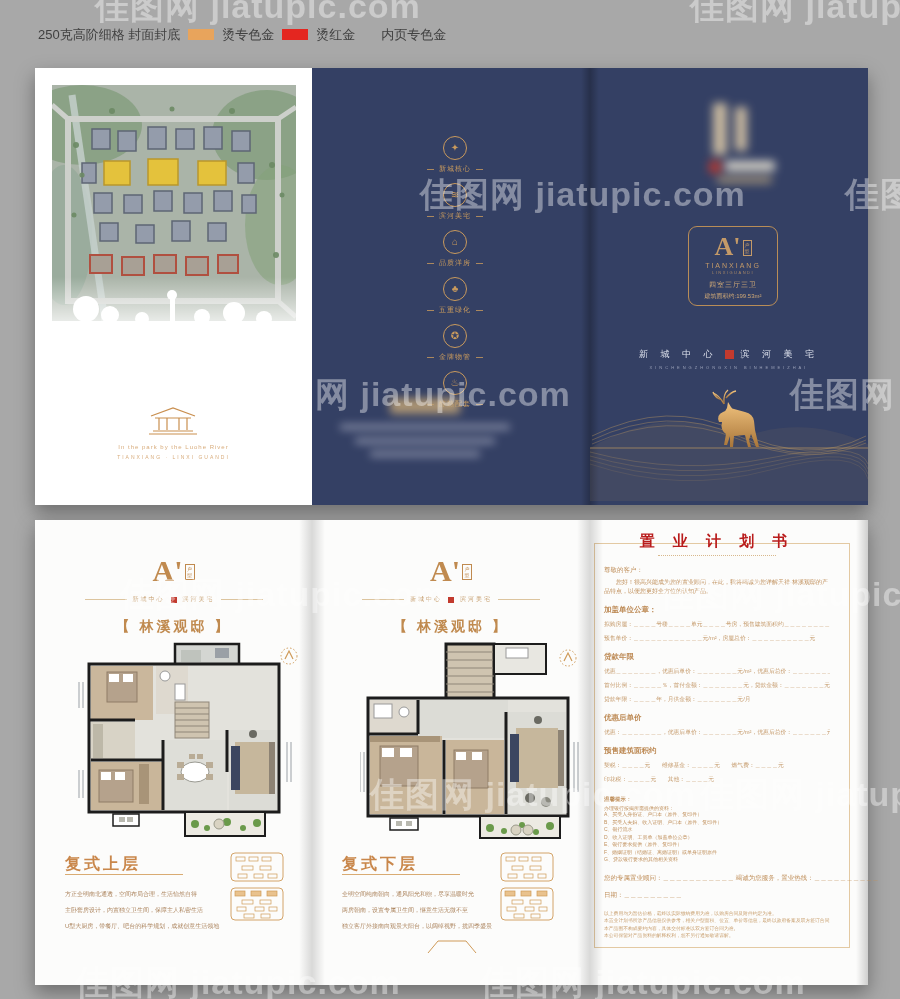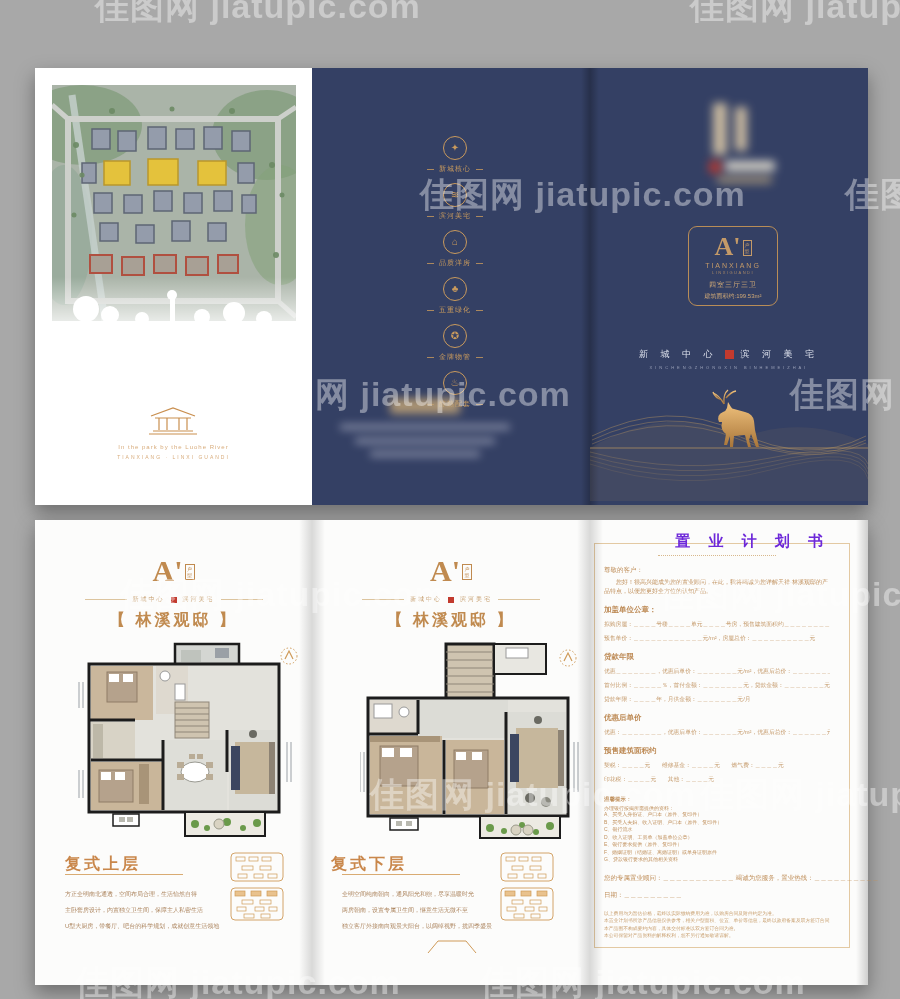--- a/index.html
+++ b/index.html
@@ -76,34 +76,34 @@
       background:linear-gradient(90deg,rgba(0,0,0,0),rgba(0,0,0,.18));}
 
   .page-header{position:absolute;left:0;top:36px;width:100%;display:flex;flex-direction:column;align-items:center;}
   .ph-letter-row{display:flex;align-items:flex-start;}
   .ph-letter{font-family:"Liberation Serif",serif;font-size:30px;line-height:30px;font-weight:bold;color:#c08a4f;}
   .ph-side{font-size:5px;width:8px;line-height:6px;margin-left:2px;margin-top:8px;border:0.5px solid #c08a4f;
       color:#c08a4f;text-align:center;padding:1px 0;}
   .ph-tagline{margin-top:9px;display:flex;align-items:center;gap:6px;color:#c49a68;font-size:6px;letter-spacing:2px;}
   .ph-tagline .rule{width:42px;height:1px;background:#dcc49e;}
   .ph-tagline .seal{width:6px;height:6px;}
-  .ph-name{margin-top:6px;color:#c08a4f;font-size:16px;font-weight:bold;letter-spacing:3px;}
+  .ph-name{margin-top:14px;color:#c08a4f;font-size:14px;font-weight:bold;letter-spacing:3px;}
 
   .plan{position:absolute;}
   .sec-title{position:absolute;font-size:16px;font-weight:bold;color:#c9874b;letter-spacing:3px;}
   .sec-rule{position:absolute;height:1px;background:#d9ab72;}
   .sec-lines{position:absolute;font-size:6px;color:#ad8660;line-height:16px;white-space:nowrap;}
   .mini-diagrams{position:absolute;display:flex;flex-direction:column;gap:5px;}
 
   .fold-mark{position:absolute;}
 
   
   .form-frame{position:absolute;left:4px;top:23px;width:254px;height:403px;border:1px solid #e3c9a2;}
   .form-inner{position:absolute;left:14px;top:12px;width:226px;color:#c0905c;}
-  .form-title{text-align:right;font-size:15px;font-weight:bold;color:#6d28d9;letter-spacing:7px;}
+  .form-title{text-align:center;font-size:15px;font-weight:bold;color:#b91c1c;letter-spacing:7px;}
   .form-title-dots{width:118px;margin:4px auto 0;border-bottom:1px dotted #d8b88c;}
   .form-salutation{font-size:6.5px;margin-top:10px;}
   .form-intro{font-size:6px;line-height:9px;margin-top:3px;text-indent:12px;}
   .fsec-head{font-size:7.5px;font-weight:bold;margin-top:9px;color:#bd8a55;}
   .fsec-row{font-size:5.8px;margin-top:5px;white-space:nowrap;overflow:hidden;color:#c59a6b;}
   .tips-head{font-size:5.5px;font-weight:bold;margin-top:12px;}
   .tips-sub{font-size:5px;margin-top:2px;}
   .tip{font-size:5px;line-height:7.5px;}
   .advisor{font-size:6.5px;margin-top:10px;white-space:nowrap;}
   .dateline{font-size:6.5px;margin-top:8px;}
@@ -120,20 +120,29 @@
 <span class="wm" style="left:245px;top:372px">佳图网 jiatupic.com</span>
 <span class="wm" style="left:790px;top:372px">佳图网 jiatupic.com</span>
 <span class="wm" style="left:120px;top:572px">佳图网 jiatupic.com</span>
 <span class="wm" style="left:660px;top:572px">佳图网 jiatupic.com</span>
 <span class="wm" style="left:370px;top:772px">佳图网 jiatupic.com</span>
 <span class="wm" style="left:700px;top:772px">佳图网 jiatupic.com</span>
 <span class="wm" style="left:75px;top:960px">佳图网 jiatupic.com</span>
 <span class="wm" style="left:480px;top:960px">佳图网 jiatupic.com</span>
 
 <div class="spec">
+  <div class="spec-row">
+    <span>250克高阶细格  封面封底</span>
+    <span class="swatch" style="background:#e8a45c"></span>
+    <span>烫专色金</span>
+    <span class="swatch" style="background:#e42620"></span>
+    <span>烫红金</span>
+    <span style="width:14px"></span>
+    <span>内页专色金</span>
+  </div>
 </div>
 
 <div class="sheet sheet-top">
 
   <div class="panel-front">
     <svg class="aerial" viewBox="0 0 244 252">
       <defs>
         <linearGradient id="fade" x1="0" y1="0" x2="0" y2="1">
           <stop offset="0" stop-color="#ffffff" stop-opacity="0"></stop>
           <stop offset="1" stop-color="#ffffff" stop-opacity="1"></stop>
@@ -583,21 +592,21 @@
         <circle cx="190" cy="184" r="4"></circle>
           <circle cx="162" cy="183" r="3"></circle>
       </g>
       <circle cx="156" cy="188" r="5" fill="#d9d3c2" stroke="#9a9a8a" stroke-width="1"></circle>
       <circle cx="168" cy="188" r="5" fill="#d9d3c2" stroke="#9a9a8a" stroke-width="1"></circle>
       <rect x="30" y="176" width="28" height="12" fill="#fff" stroke="#1c1c1c" stroke-width="1.5"></rect>
       <rect x="36" y="179" width="6" height="5" fill="#b9b9b0"></rect>
         <rect x="46" y="179" width="6" height="5" fill="#b9b9b0"></rect>
     </svg>
 
-    <div class="sec-title" style="left:19px;top:334px">复式下层</div>
+    <div class="sec-title" style="left:30px;top:334px">复式下层</div>
     <div class="sec-rule" style="left:30px;top:354px;width:118px"></div>
     <div class="sec-lines" style="left:30px;top:366px">
       <div>全明空间纯南朝向，通风阳光和煦，尽享温暖时光</div>
       <div>两房朝南，设置专属卫生间，惬意生活无微不至</div>
       <div>独立客厅外接南向观景大阳台，以阔绰视野，揽四季盛景</div>
     </div>
     <div class="mini-diagrams" style="left:188px;top:332px">
       <svg width="54" height="30" viewBox="0 0 54 30">
         <rect x="1" y="1" width="52" height="28" rx="4" fill="none" stroke="#cf9a58" stroke-width=".9"></rect>
         <g fill="none" stroke="#cf9a58" stroke-width=".7">

